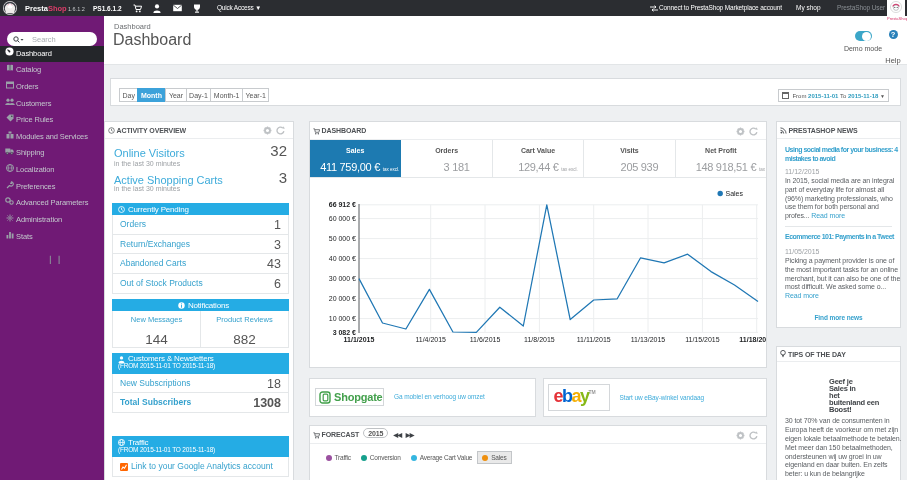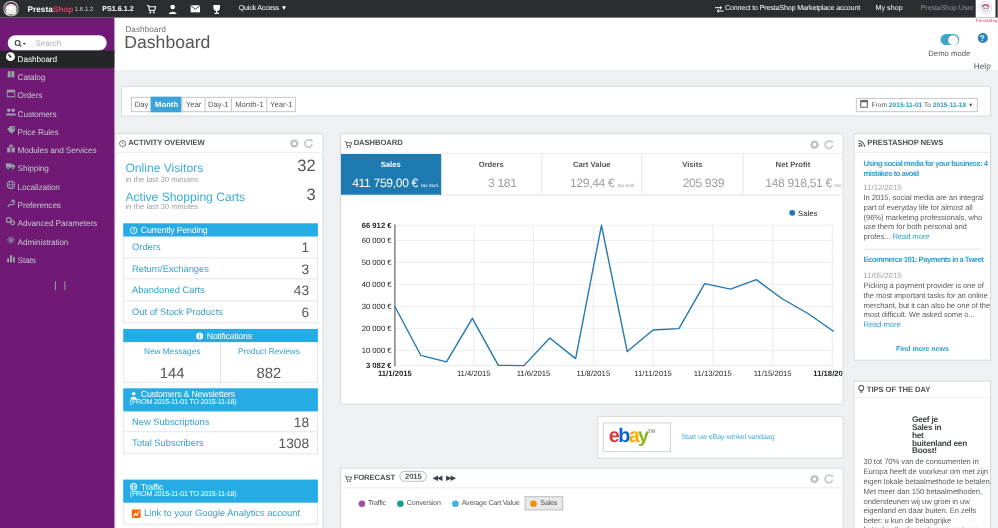--- a/index.html
+++ b/index.html
@@ -294,21 +294,21 @@
     </div>
     <div class="bluebar" style="top:230.8px;height:21px;">
         <div class="l1"><svg width="7" height="7" viewBox="0 0 8 8">
             <circle cx="4" cy="2.2" r="1.9" fill="#fff"></circle>
             <path d="M0.6 8 C0.6 4.6 7.4 4.6 7.4 8 Z" fill="#fff"></path>
           </svg>Customers &amp; Newsletters</div>
         <div class="l2">(FROM 2015-11-01 TO 2015-11-18)</div>
       </div>
     <div class="acttable" style="top:251.8px;">
       <div class="actrow" style="height:19px;">New Subscriptions<span class="v">18</span></div>
-      <div class="actrow" style="height:19px;">Total Subscribers<span class="v">1308</span></div>
+      <div class="actrow" style="height:19px;font-weight:bold;">Total Subscribers<span class="v">1308</span></div>
     </div>
     <div class="bluebar" style="top:314.3px;height:21px;">
         <div class="l1"><svg width="7" height="7" viewBox="0 0 8 8">
             <circle cx="4" cy="4" r="3.5" fill="none" stroke="#fff"></circle>
             <ellipse cx="4" cy="4" rx="1.6" ry="3.5" fill="none" stroke="#fff" stroke-width="0.8"></ellipse>
             <path d="M0.5 4 H7.5" stroke="#fff" stroke-width="0.8"></path>
           </svg>Traffic</div>
         <div class="l2">(FROM 2015-11-01 TO 2015-11-18)</div>
       </div>
     <div class="acttable" style="top:335.3px;">
@@ -390,20 +390,29 @@
         <text x="229.4" y="219.9">11/8/2015</text>
         <text x="283.7" y="219.9">11/11/2015</text>
         <text x="338" y="219.9">11/13/2015</text>
         <text x="392.4" y="219.9">11/15/2015</text>
         <text x="446.7" y="219.9" font-weight="bold">11/18/2015</text>
       </g>
       <circle cx="410.2" cy="71.5" r="2.7" fill="#1f77b4"></circle>
       <text x="415.5" y="74" font-size="7" fill="#1c1e20">Sales</text>
     </svg>
   </div>
+  <div class="panel" id="shopgate">
+    <div class="abs" style="left:5px;top:9px;width:69px;height:18px;border:1px solid #d4d7da;"></div>
+    <svg class="abs" style="left:9px;top:11.5px;" width="12" height="13" viewBox="0 0 12 13">
+        <rect x="1" y="1" width="10" height="11" rx="2.5" fill="none" stroke="#41a04a" stroke-width="1.4"></rect>
+        <rect x="4.2" y="3.2" width="4.6" height="6.6" rx="1" fill="none" stroke="#41a04a" stroke-width="1.2"></rect>
+      </svg>
+    <div class="abs" style="left:24px;top:12px;font-size:11px;font-weight:bold;color:#43a04c;letter-spacing:-0.2px;">Shopgate</div>
+    <div class="bannertxt" style="left:84px;top:14px;">Ga mobiel en verhoog uw omzet</div>
+  </div>
   <div class="panel" id="ebay">
     <div class="abs" style="left:4px;top:5px;width:62px;height:27px;border:1px solid #d4d7da;"></div>
     <div class="abs" style="left:10px;top:7px;font-size:18px;font-weight:bold;letter-spacing:-1.5px;font-family:'Liberation Sans',sans-serif;"><span style="color:#e53238">e</span><span style="color:#0064d2">b</span><span style="color:#f5af02">a</span><span style="color:#86b817">y</span><span style="font-size:5px;color:#999;vertical-align:8px;letter-spacing:0;">TM</span></div>
     <div class="bannertxt" style="left:76px;top:15px;">Start uw eBay-winkel vandaag</div>
   </div>
 
   <div class="panel" id="forecast">
     <div class="phead"><svg class="gear" style="width:7px;height:7px;margin:5.5px 1.5px 0 0;float:left" viewBox="0 0 9 9">
           <path d="M0.5 1 H2 L3 5.5 H7.5 L8.6 2.2 H2.6" stroke="#4e5155" fill="none" stroke-width="1"></path>
           <circle cx="3.6" cy="7.4" r="0.9" fill="#4e5155"></circle>

